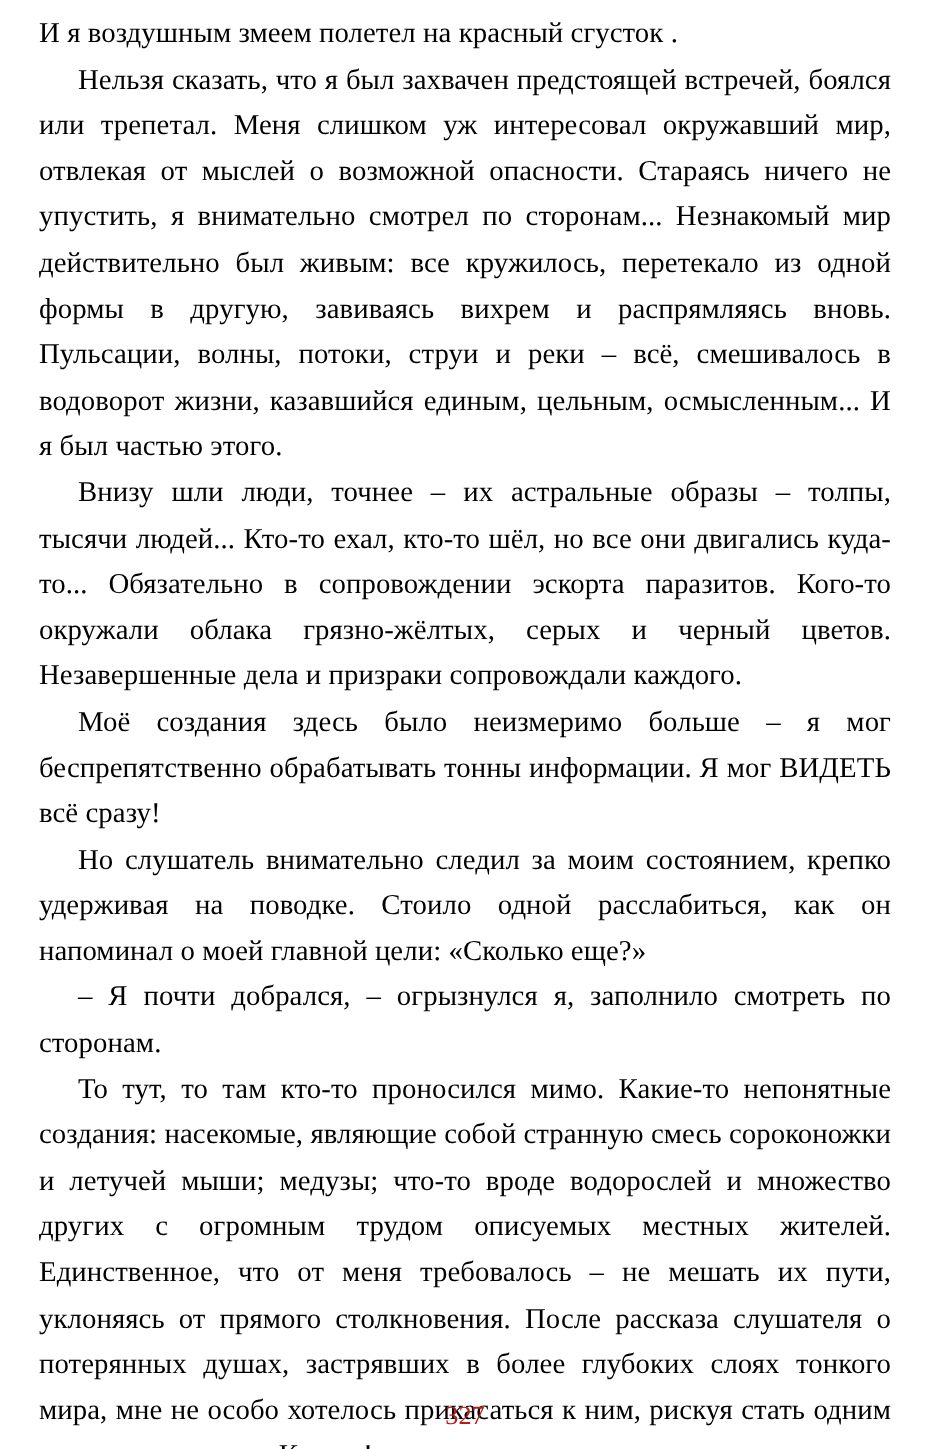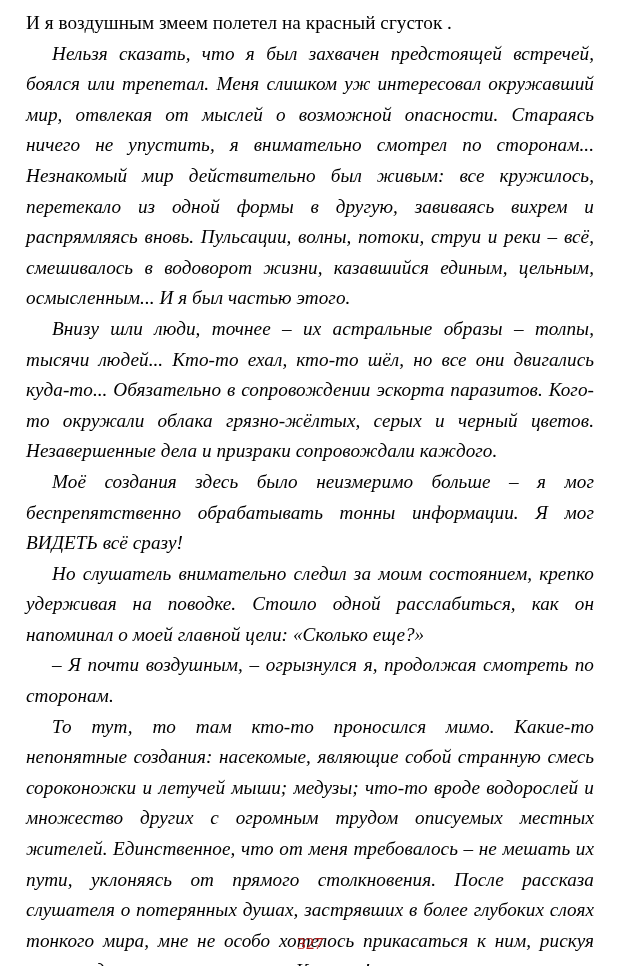--- a/index.html
+++ b/index.html
@@ -28,21 +28,20 @@
     text-align: justify;
     text-justify: inter-word;
     letter-spacing: 0.05px;
   }
   .body-text p {
     margin: 0;
     text-indent: 0;
   }
   .body-text p.indent {
     text-indent: 26px;
-    font-style: italic;
   }
   .page-number {
     position: absolute;
     left: 0;
     right: 0;
     bottom: 12px;
     text-align: center;
     font-size: 17.5px;
     font-family: "Liberation Serif", serif;
     color: #b91c1c;
@@ -51,18 +50,18 @@
 </head>
 <body>
 
 <div class="page">
   <div class="body-text">
     <p>И я воздушным змеем полетел на красный сгусток .</p>
     <p class="indent">Нельзя сказать, что я был захвачен предстоящей встречей, боялся или трепетал. Меня слишком уж интересовал окружавший мир, отвлекая от мыслей о возможной опасности. Стараясь ничего не упустить, я внимательно смотрел по сторонам... Незнакомый мир действительно был живым: все кружилось, перетекало из одной формы в другую, завиваясь вихрем и распрямляясь вновь. Пульсации, волны, потоки, струи и реки – всё, смешивалось в водоворот жизни, казавшийся единым, цельным, осмысленным... И я был частью этого.</p>
     <p class="indent">Внизу шли люди, точнее – их астральные образы – толпы, тысячи людей... Кто-то ехал, кто-то шёл, но все они двигались куда-то... Обязательно в сопровождении эскорта паразитов. Кого-то окружали облака грязно-жёлтых, серых и черный цветов. Незавершенные дела и призраки сопровождали каждого.</p>
     <p class="indent">Моё создания здесь было неизмеримо больше – я мог беспрепятственно обрабатывать тонны информации. Я мог ВИДЕТЬ всё сразу!</p>
     <p class="indent">Но слушатель внимательно следил за моим состоянием, крепко удерживая на поводке. Стоило одной расслабиться, как он напоминал о моей главной цели: «Сколько еще?»</p>
-    <p class="indent">– Я почти воздушным, – огрызнулся я, продолжая смотреть по сторонам.</p>
+    <p class="indent">– Я почти добрался, – огрызнулся я, заполнило смотреть по сторонам.</p>
     <p class="indent">То тут, то там кто-то проносился мимо. Какие-то непонятные создания: насекомые, являющие собой странную смесь сороконожки и летучей мыши; медузы; что-то вроде водорослей и множество других с огромным трудом описуемых местных жителей. Единственное, что от меня требовалось – не мешать их пути, уклоняясь от прямого столкновения. После рассказа слушателя о потерянных душах, застрявших в более глубоких слоях тонкого мира, мне не особо хотелось прикасаться к ним, рискуя стать одним из непроявленных. Кстати!</p>
 
   </div>
   <div class="page-number">327</div>
 </div>
 
 </body></html>

